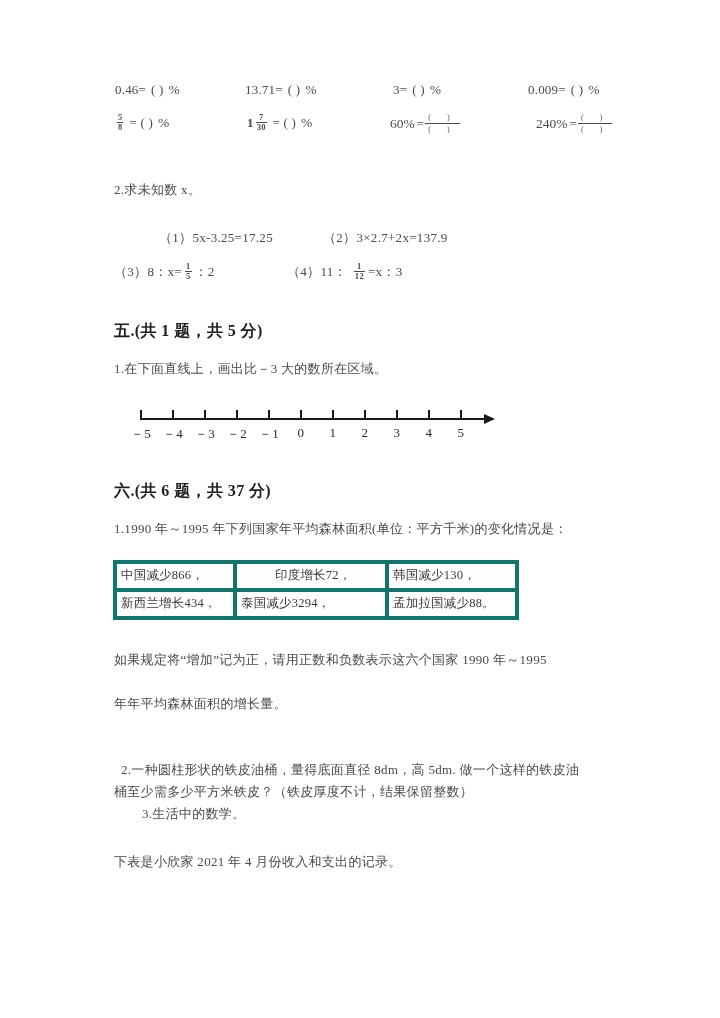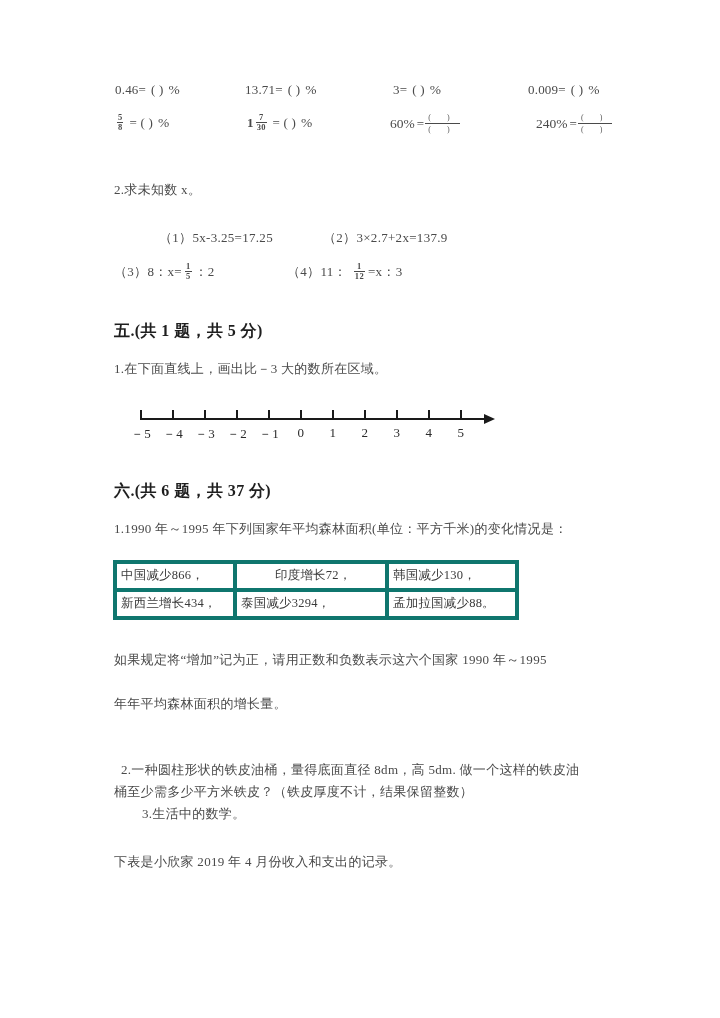--- a/index.html
+++ b/index.html
@@ -309,15 +309,15 @@
     </tbody>
   </table>
 
   <div class="blk qtext" style="left:114px;top:650px;">如果规定将“增加”记为正，请用正数和负数表示这六个国家 1990 年～1995</div>
   <div class="blk qtext" style="left:114px;top:694px;">年年平均森林面积的增长量。</div>
 
   <div class="blk qtext" style="left:114px;top:760px;margin-left:7px;">2.一种圆柱形状的铁皮油桶，量得底面直径 8dm，高 5dm. 做一个这样的铁皮油</div>
   <div class="blk qtext" style="left:114px;top:782px;">桶至少需多少平方米铁皮？（铁皮厚度不计，结果保留整数）</div>
   <div class="blk qtext" style="left:114px;top:804px;margin-left:28px;">3.生活中的数学。</div>
 
-  <div class="blk qtext" style="left:114px;top:852px;">下表是小欣家 2019 年 4 月份收入和支出的记录。</div>
+  <div class="blk qtext" style="left:114px;top:852px;">下表是小欣家 2021 年 4 月份收入和支出的记录。</div>
 
 </div>
 
 </body></html>

